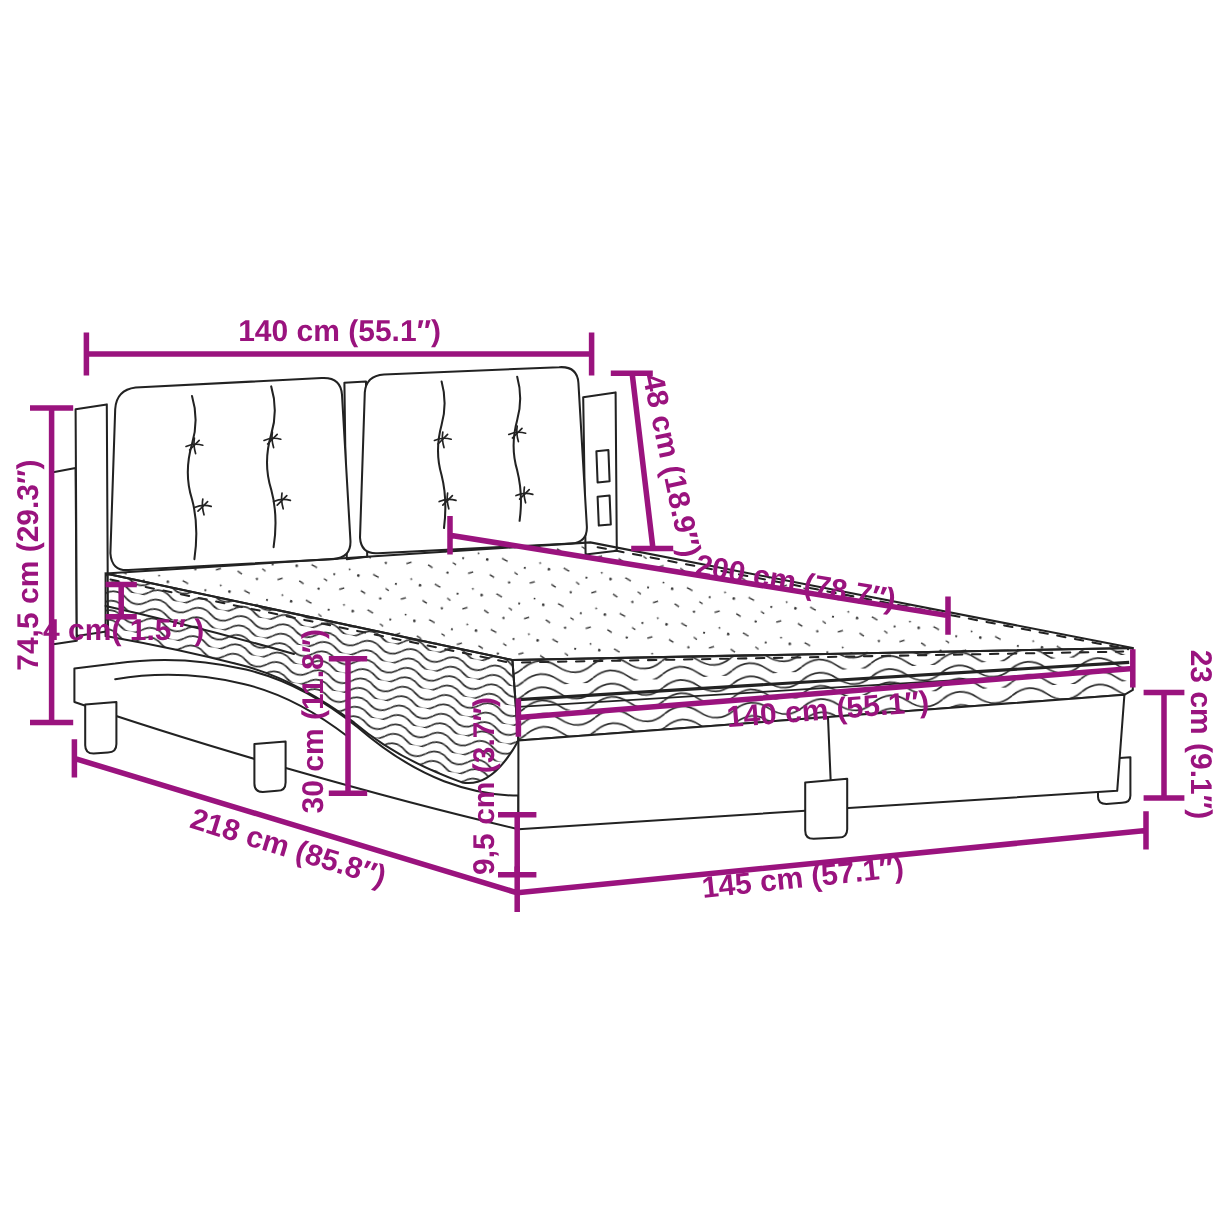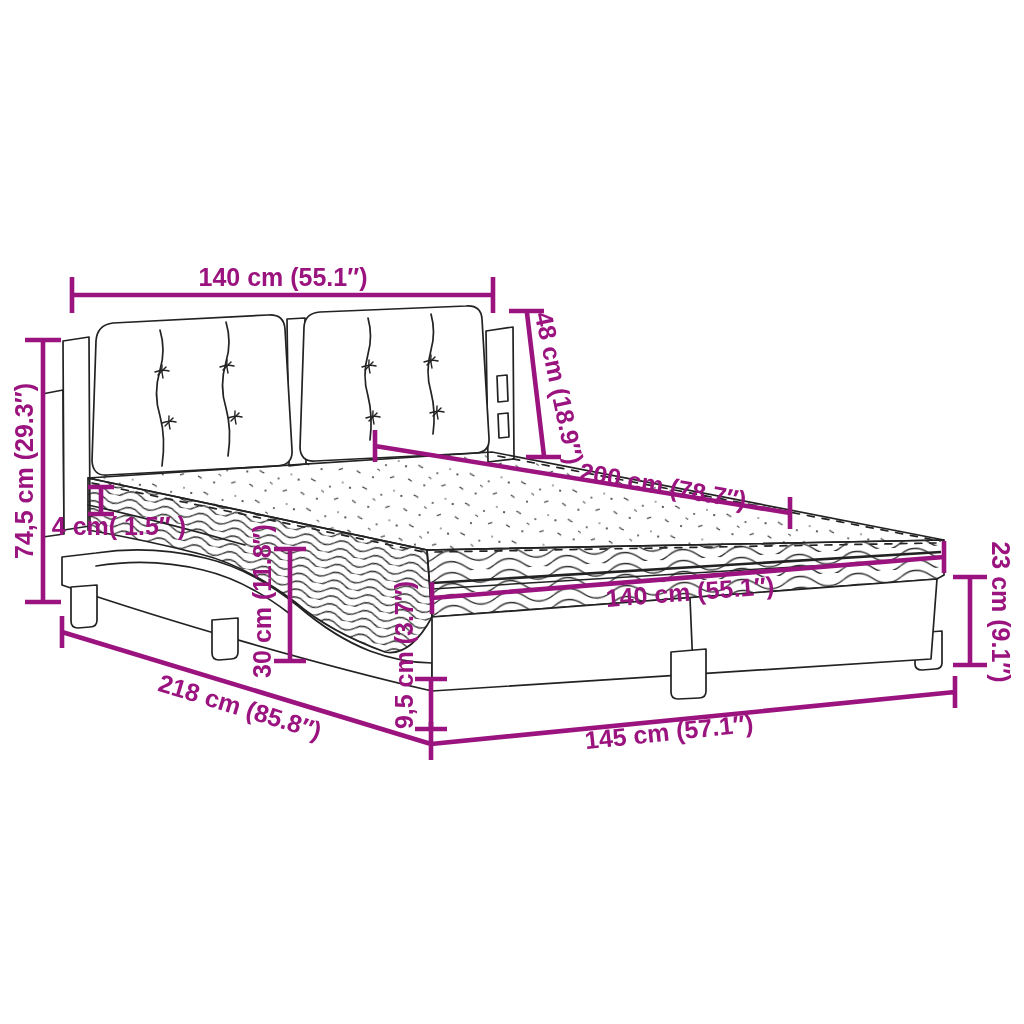--- a/index.html
+++ b/index.html
@@ -140,21 +140,21 @@
       </g>
     </g>
   </svg>
 
   <div class="dim-label" style="left:283px;top:277px;transform:translate(-50%,-50%);">140 cm (55.1″)</div>
 
   <div class="dim-label" style="left:559px;top:388px;transform:translate(-50%,-50%) rotate(78deg);">48 cm (18.9″)</div>
 
   <div class="dim-label" style="left:24px;top:471px;transform:translate(-50%,-50%) rotate(-90deg);">74,5 cm (29.3″)</div>
 
-  <div class="dim-label" style="left:119px;top:526px;transform:translate(-50%,-50%);">4 cm( 1.5″ )</div>
+  <div class="dim-label" style="left:103px;top:526px;transform:translate(-50%,-50%);">4 cm( 1.5″ )</div>
 
   <div class="dim-label" style="left:663px;top:486px;transform:translate(-50%,-50%) rotate(10deg);">200 cm (78.7″)</div>
 
   <div class="dim-label" style="left:690px;top:592px;transform:translate(-50%,-50%) rotate(-4.5deg);">140 cm (55.1″)</div>
 
   <div class="dim-label" style="left:1000px;top:612px;transform:translate(-50%,-50%) rotate(90deg);">23 cm (9.1″)</div>
 
   <div class="dim-label" style="left:262px;top:601px;transform:translate(-50%,-50%) rotate(-90deg);">30 cm (11.8″)</div>
 
   <div class="dim-label" style="left:404px;top:655px;transform:translate(-50%,-50%) rotate(-90deg);">9,5 cm (3.7″)</div>

